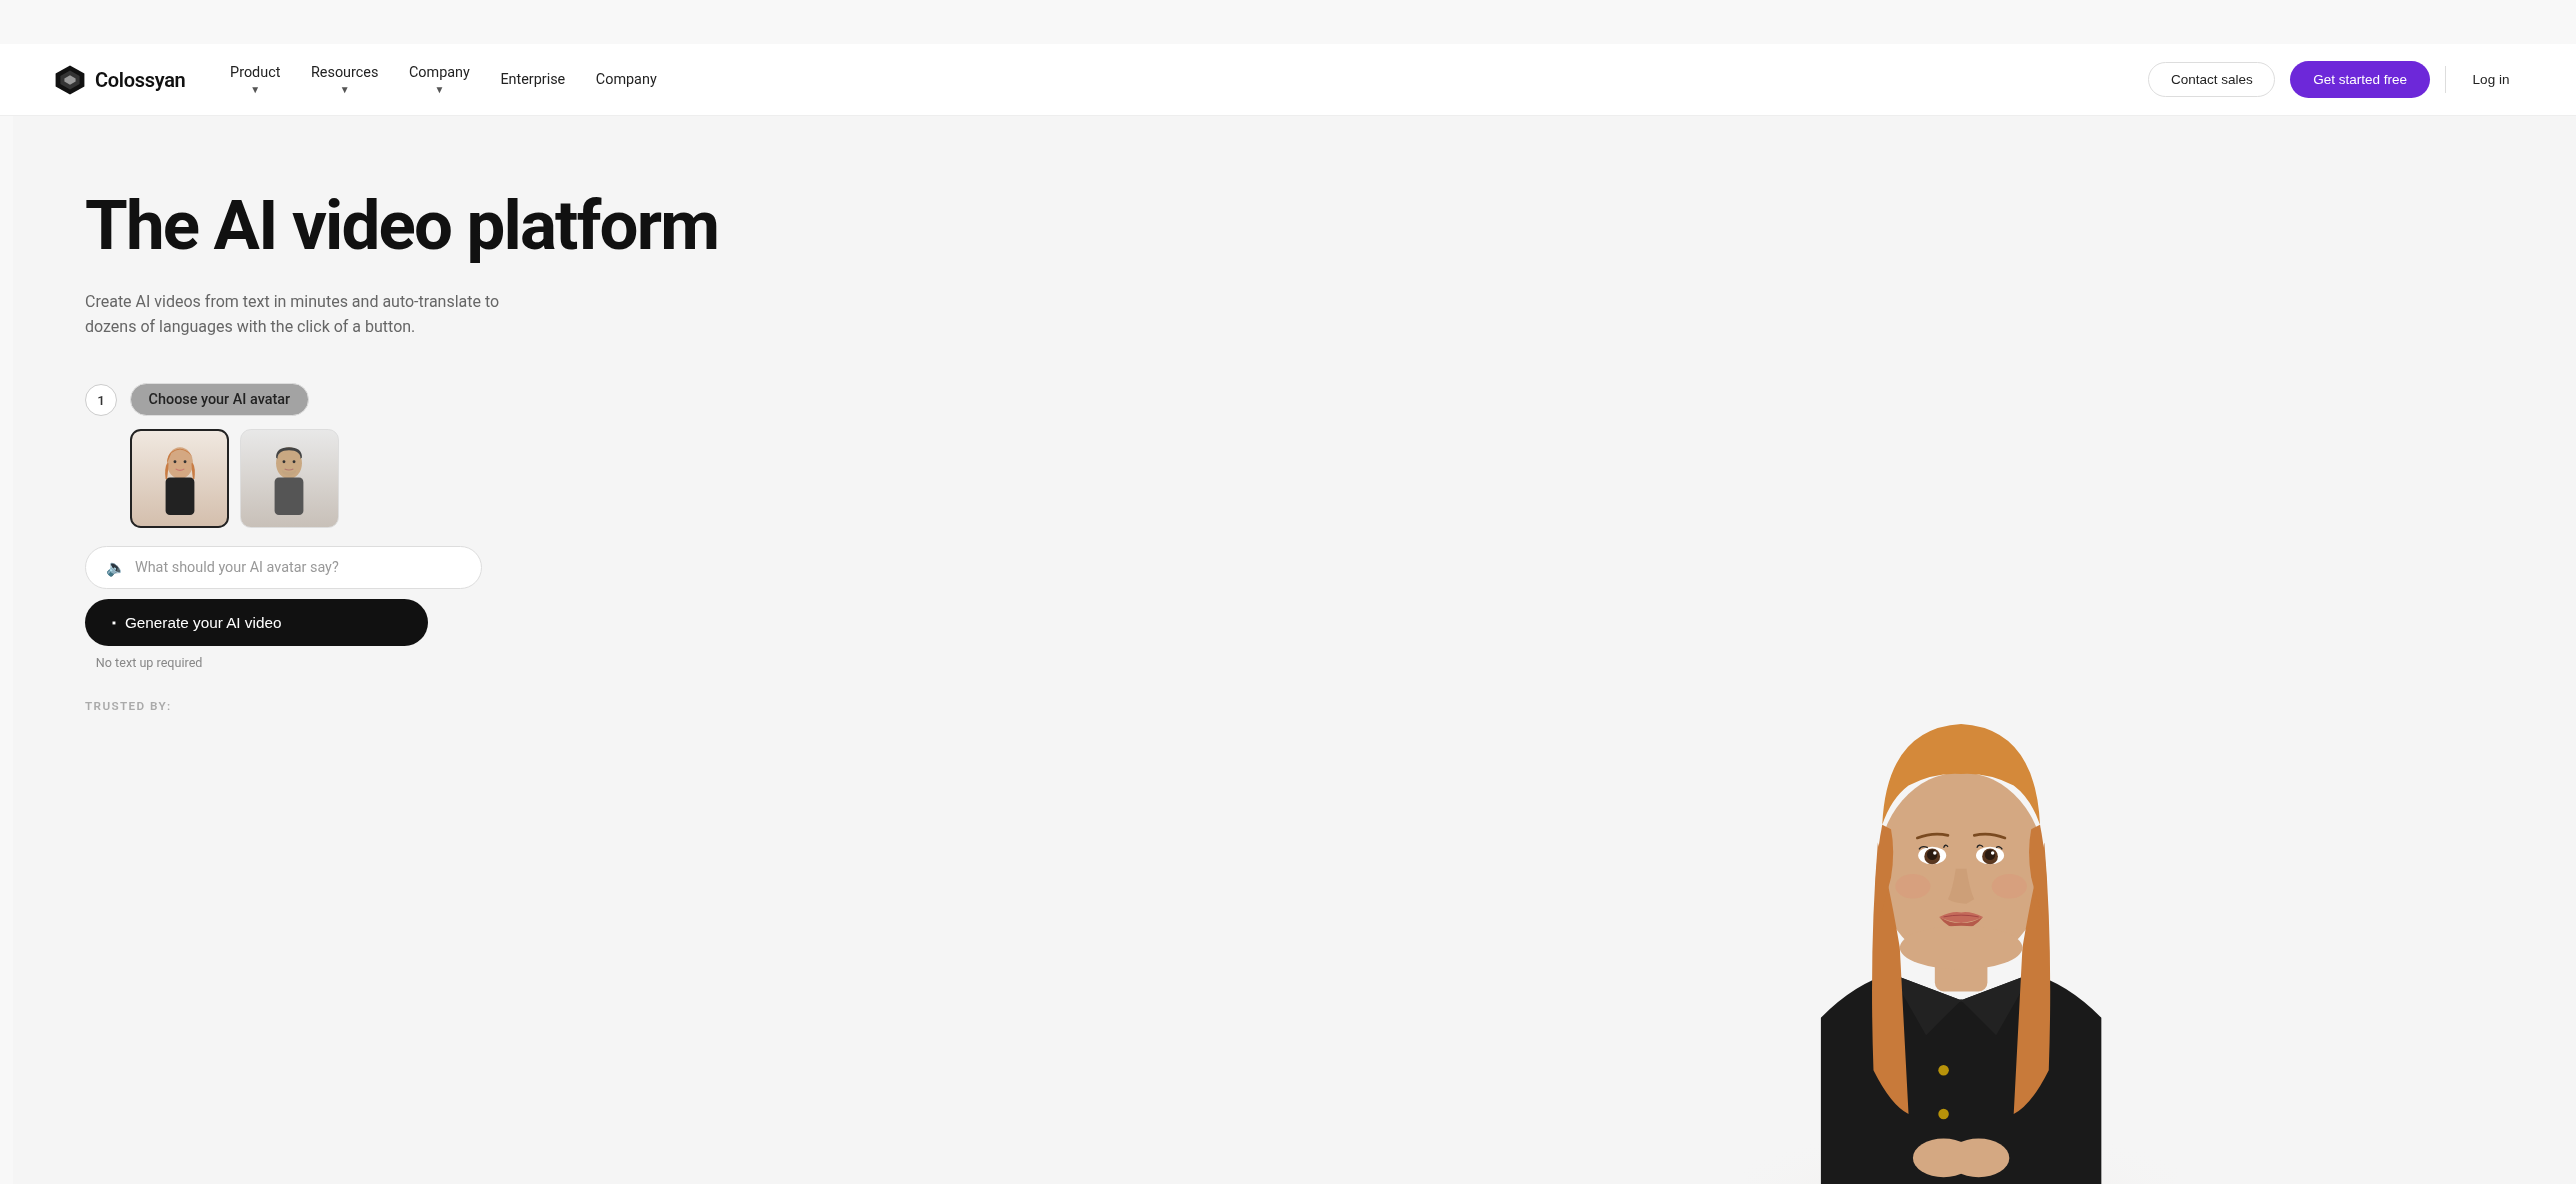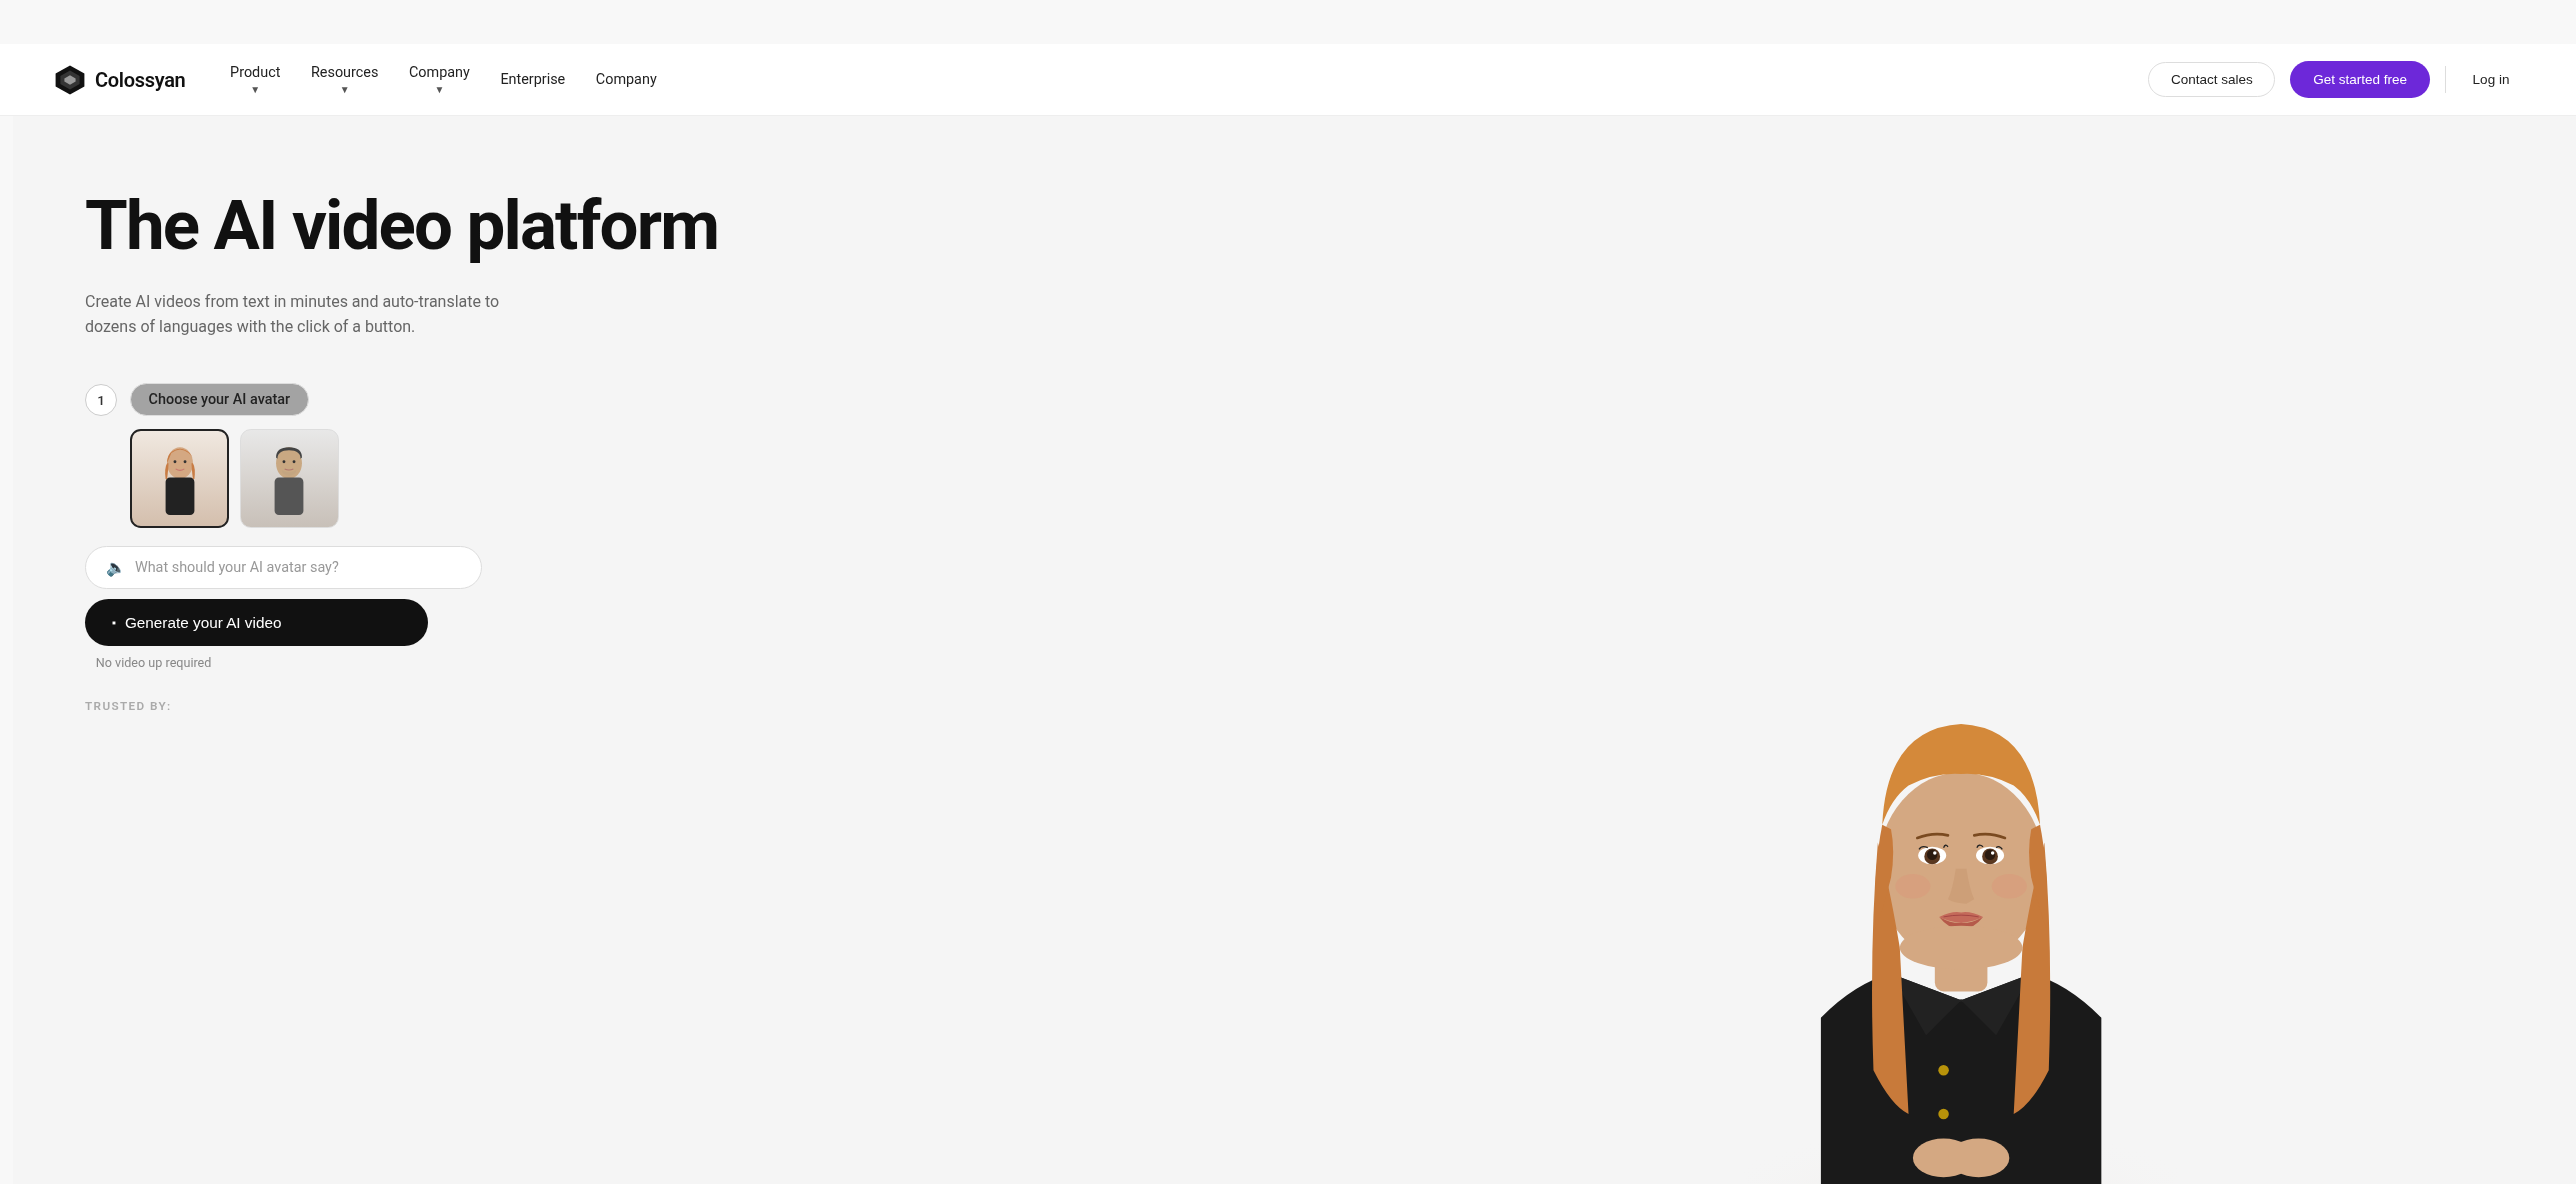--- a/index.html
+++ b/index.html
@@ -378,21 +378,21 @@
       <div class="say-input">
         <span class="say-icon">🔈</span>
         <span>What should your AI avatar say?</span>
       </div>
 
       <button class="generate-btn">
         <span class="generate-icon">⬝</span>
         <span>Generate your AI video</span>
       </button>
 
-      <p class="no-signup">No video up required</p>
+      <p class="no-signup">No text up required</p>
 
       <p class="trusted-by">TRUSTED BY:</p>
     </div>
   </div>
 
   <div class="hero-image">
     <svg class="hero-avatar-svg" viewBox="0 0 600 720" xmlns="http://www.w3.org/2000/svg">
 
       <defs>
         <radialGradient id="bgGrad" cx="50%" cy="80%" r="60%">

